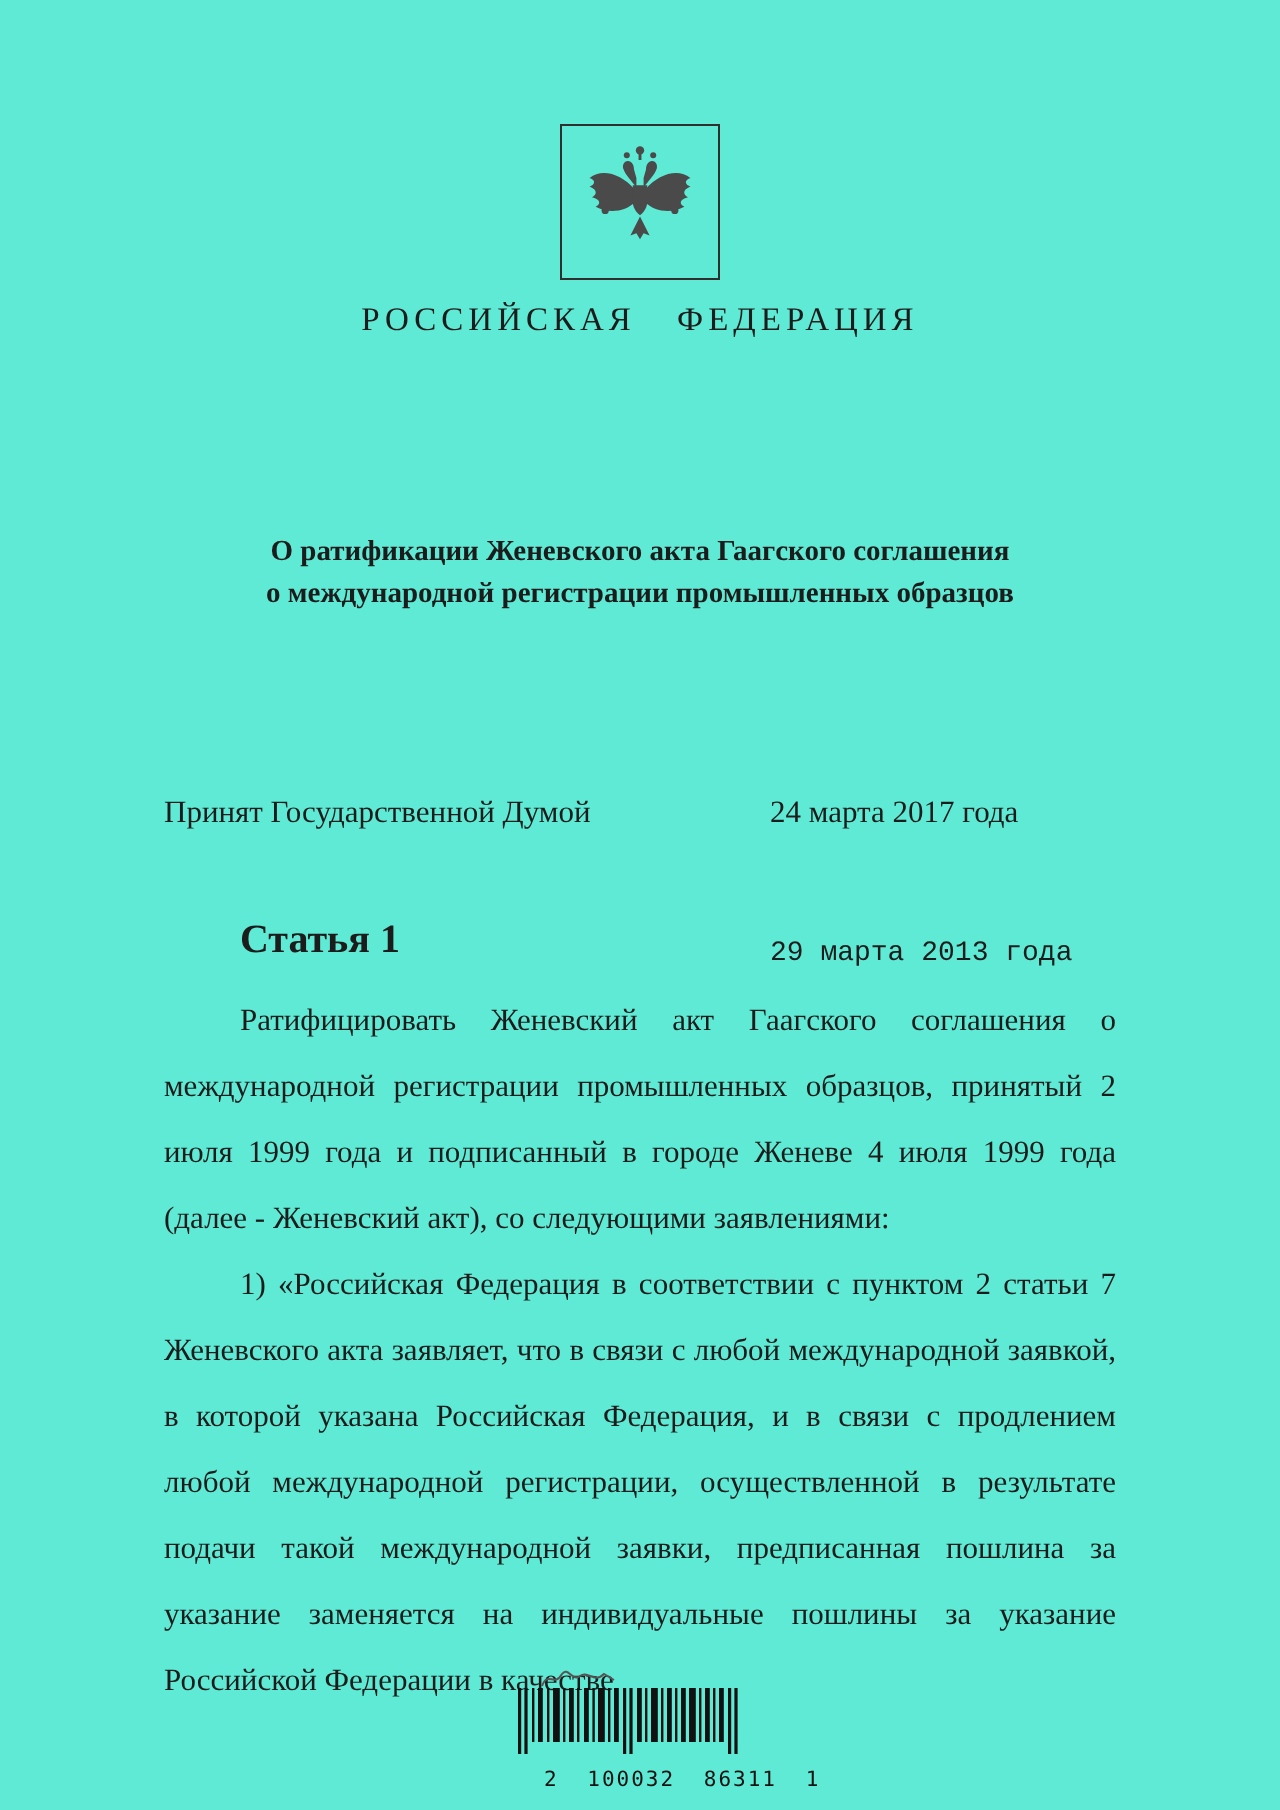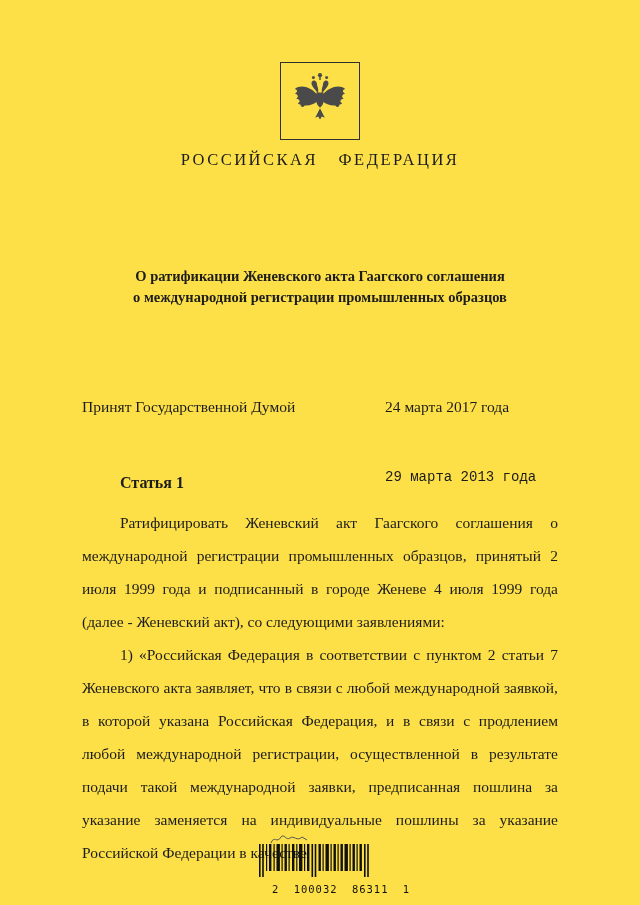--- a/index.html
+++ b/index.html
@@ -1,19 +1,19 @@
 <!DOCTYPE html>
 <html><head>
 <meta charset="utf-8">
 <style>
   html,body{margin:0;padding:0;background:#ffffff;}
   .page{
     position:relative;
     width:640px;height:905px;
-    background:#fde047;
+    background:#5eead4;
     color:#1c1c1c;
     font-family:"Liberation Serif", serif;
     overflow:hidden;
   }
   .emblem-box{
     position:absolute;top:62px;left:50%;transform:translateX(-50%);
     width:80px;height:78px;
     border:1px solid #2f2f2f;
     display:flex;align-items:center;justify-content:center;
     box-sizing:border-box;
@@ -49,22 +49,22 @@
     font-size:14px;
   }
   .meta-date{position:absolute;left:303px;top:0;white-space:nowrap;}
   .body-block{
     position:absolute;top:454px;left:82px;right:82px;
     font-size:15.5px;
     line-height:33px;
   }
   .article-heading{
     font-weight:bold;
-    margin:12px 0 7px 38px;
-    font-size:16px;
+    margin:0 0 7px 38px;
+    font-size:20px;
   }
   .body-block p{
     margin:0;
     text-indent:38px;
     text-align:justify;
   }
   .barcode-block{
     position:absolute;top:832px;left:50%;transform:translateX(-50%);
     width:140px;
     text-align:center;

